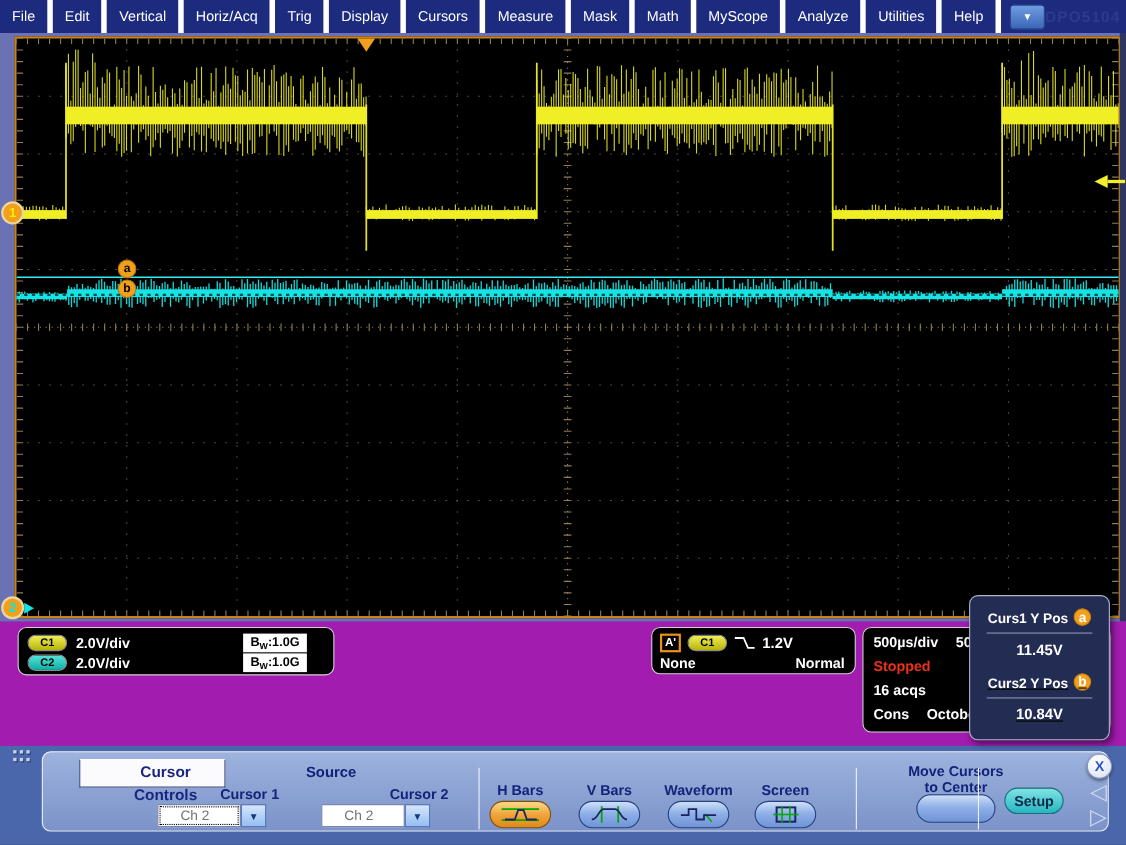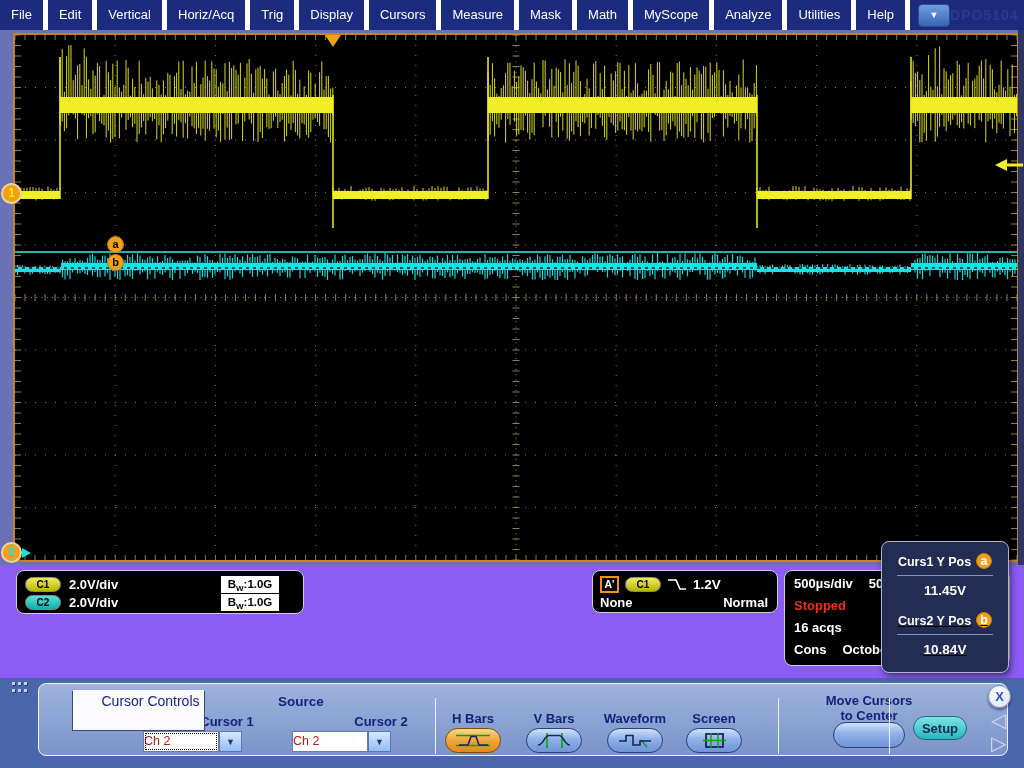--- a/index.html
+++ b/index.html
@@ -41,21 +41,21 @@
     border-left:9px solid #12e2e2; }
 
   .cbadge { position:absolute; left:107px; width:17px; height:17px; border-radius:50%;
     background:#f2a01c; border:1px solid #b87a10; color:#000; font-weight:bold; font-size:11px;
     text-align:center; line-height:15px; z-index:6; cursor:pointer; }
   .cbadge.a { top:206px; }
   .cbadge.b { top:224px; }
   .trig-arrow { position:absolute; left:994px; top:128px; z-index:7; }
 
   
-  .readouts { position:absolute; left:0; top:565px; width:1024px; height:141px; background:#8b5cf6; }
+  .readouts { position:absolute; left:0; top:565px; width:1024px; height:141px; background:#a21caf; }
   .rbox { position:absolute; border:1px solid #d0d0d0; border-radius:8px; background:#000; }
   .badge { display:inline-block; width:36px; height:15px; border-radius:8px; border:1px solid #8a8a8a;
     color:#000; font-size:10px; font-weight:bold; text-align:center; line-height:14px; }
   .badge.y { background:linear-gradient(#f0ee58,#b8b406); }
   .badge.t { background:linear-gradient(#55e2da,#0fada6); }
 
   .chbox { left:16px; top:5px; width:288px; height:44px; padding:4px 8px 0 8px; }
   .chrow { display:flex; align-items:center; height:18px; gap:8px; }
   .chrow .scale { color:#fff; font-size:13px; font-weight:bold; }
   .bwbox { margin-left:auto; margin-right:16px; width:58px; height:17px; background:#fff;
@@ -92,30 +92,30 @@
   .pval { color:#fff; font-size:13.5px; font-weight:bold; text-align:center; }
   .pgroup2 { margin-top:14px;text-decoration:underline; }
 
   
   .panel { position:absolute; left:0; top:678px; width:1024px; height:90px; background:#4b67ac; }
   .grip { position:absolute; left:12px; top:4px; width:16px; height:12px;
     display:grid; grid-template-columns:repeat(3,1fr); gap:2px; }
   .grip i { width:3px; height:3px; background:#c6d2ea; box-shadow:1px 1px 0 #2a3c70; }
   .inner { position:absolute; left:38px; top:5px; width:970px; height:73px;
     background:linear-gradient(#9db2dd,#7b93c9); border:1px solid #f0f3fa; border-radius:8px; }
-  .tab { position:absolute; left:33px; top:6px; width:133px; height:41px; background:#fbfbfd;
-    border:1px solid #3a4a80; border-top:1px solid #fff; color:#1a2580; font-size:14px; font-weight:normal;
+  .tab { position:absolute; left:33px; top:6px; width:133px; height:26px; background:#fbfbfd;
+    border:1px solid #3a4a80; border-top:1px solid #fff; color:#1a2580; font-size:14px; font-weight:bold;
     text-align:center; line-height:21px; z-index:3; cursor:pointer;padding-left:24px; }
   .sep { position:absolute; top:14px; width:1px; height:56px; background:#eef2fa; }
   .sec-title { position:absolute; color:#14227a; font-size:13.5px; font-weight:bold; text-align:center; }
   .lbl { position:absolute; color:#14227a; font-size:13px; font-weight:bold; text-align:center; width:90px; }
 
   .dd { position:absolute; top:47px; width:99px; height:21px; display:flex; cursor:pointer; }
-  .ddval { flex:1; background:#fff; border:1px solid #6a7ba8; color:#b91c1c; font-size:12.5px;
-    line-height:19px; padding-left:0; }
+  .ddval { flex:1; background:#fff; border:1px solid #6a7ba8; color:#737373; font-size:12.5px;
+    line-height:19px; padding-left:20px; }
   .dd1 .ddval { outline:1px dotted #000; outline-offset:-3px; }
   .ddbtn { width:23px; background:linear-gradient(#d6e6fa,#94bef2); border:1px solid #5577bb;
     color:#123a7c; font-size:9px; text-align:center; line-height:20px; }
 
   .tbtn { position:absolute; top:27px; width:72px; text-align:center; }
   .tbtn .tlbl { color:#14227a; font-size:13px; font-weight:bold; margin-bottom:2px; }
   .oval { width:56px; height:25px; margin:0 auto; border-radius:13px; border:1px solid #27407e;
     background:linear-gradient(#cfe0f7,#8fb0e8 45%,#6f93d6); cursor:pointer;
     display:flex; align-items:center; justify-content:center; }
   .oval.sel { background:linear-gradient(#fbd98a,#f0a43c 50%,#e0891a); border-color:#7c4f07; }

